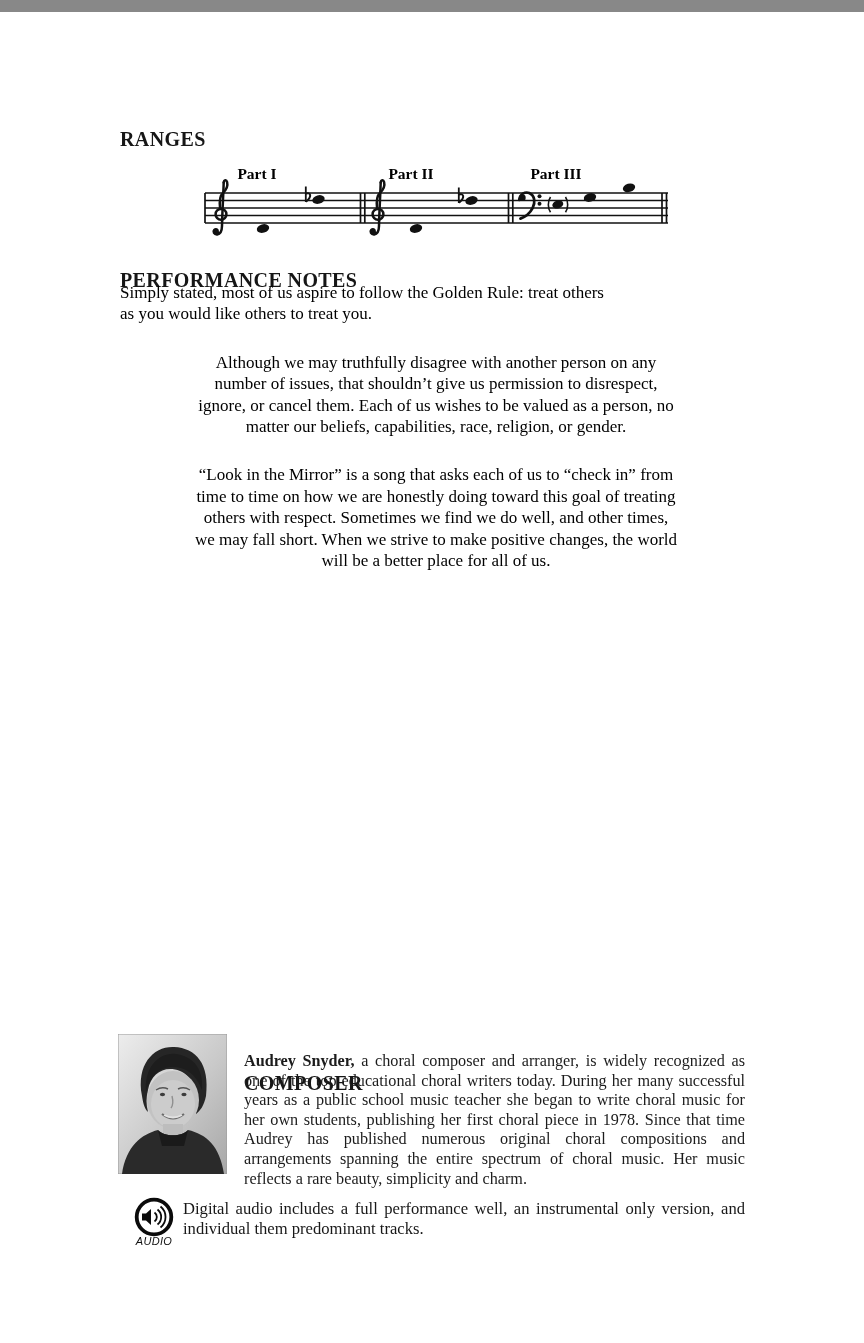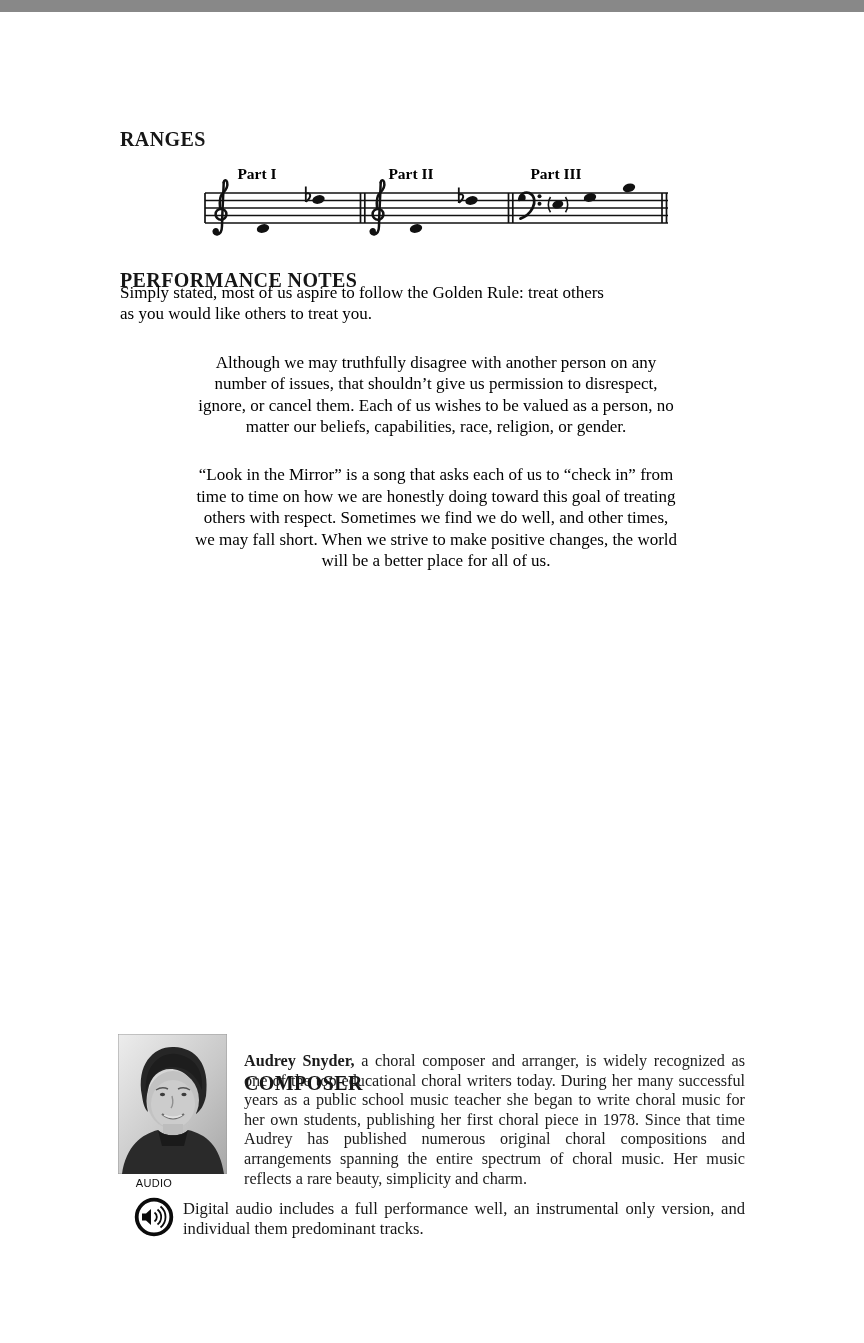--- a/index.html
+++ b/index.html
@@ -182,20 +182,20 @@
 
   <div class="abs" style="left:132px;top:1183px;width:44px;height:44px;">
     <svg width="44" height="44" viewBox="-22 -22 44 44">
       <circle cx="0" cy="0" r="17.3" fill="#ffffff" stroke="#0b0b0b" stroke-width="3.8"></circle>
       <path d="M -12,-3.5 L -8,-3.5 L -3,-8 L -3,8 L -8,3.5 L -12,3.5 Z" fill="#0b0b0b"></path>
       <path d="M 0.5,-4.5 A 5.5,5.5 0 0 1 0.5,4.5" fill="none" stroke="#0b0b0b" stroke-width="1.8"></path>
       <path d="M 3.5,-7.5 A 9.5,9.5 0 0 1 3.5,7.5" fill="none" stroke="#0b0b0b" stroke-width="1.8"></path>
       <path d="M 6.5,-10.5 A 13.5,13.5 0 0 1 6.5,10.5" fill="none" stroke="#0b0b0b" stroke-width="1.8"></path>
     </svg>
   </div>
-  <div class="abs audio-label" style="left:128px;top:1165px;width:52px;">AUDIO</div>
+  <div class="abs audio-label" style="left:128px;top:1223px;width:52px;font-style:italic;">AUDIO</div>
 
   <div class="abs audio-note" style="left:183px;top:1187px;width:562px;">
     <div class="l1">Digital audio includes a full performance well, an instrumental only version, and</div>
     <div class="l2">individual them predominant tracks.</div>
   </div>
 
 </div>
 
 </body></html>

